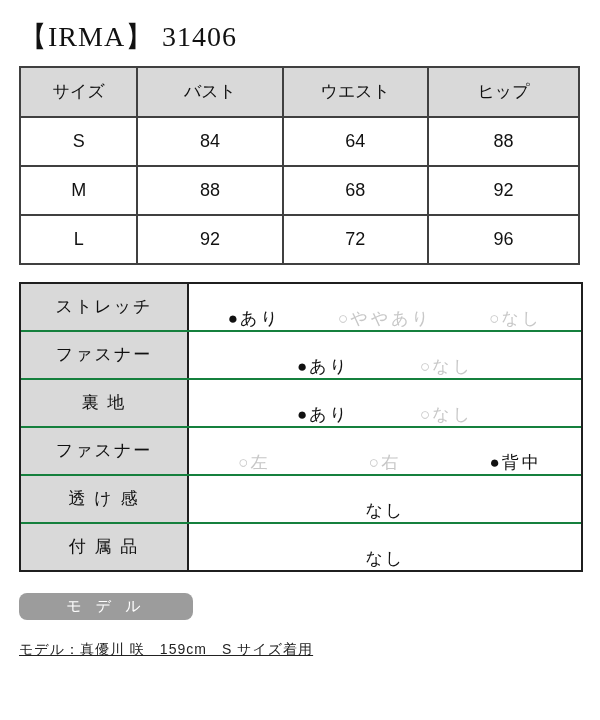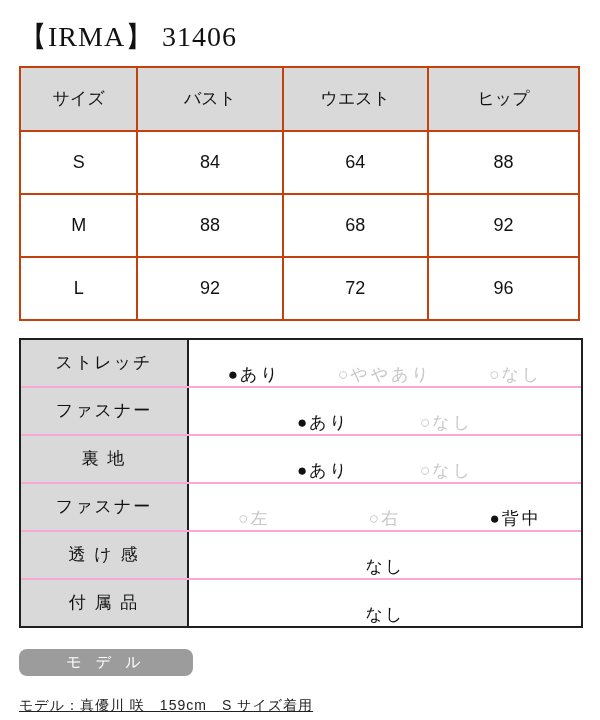--- a/index.html
+++ b/index.html
@@ -31,25 +31,25 @@
   }
   
   table.size-table {
     margin-top: 12px;
     width: 561px;
     border-collapse: collapse;
     table-layout: fixed;
   }
   table.size-table th,
   table.size-table td {
-    border: 2px solid #c2410c;
+    border: 2px solid #404040;
     text-align: center;
     font-weight: 400;
     font-size: 17px;
-    padding: 12px;
+    padding: 5px;
   }
   table.size-table th {
     background: #d9d9d9;
     height: 38px;
   }
   table.size-table td {
     height: 37px;
     font-size: 18px;
     background: #ffffff;
   }
@@ -81,21 +81,21 @@
   }
   
   .details {
     margin-top: 17px;
     width: 560px;
     border: 2px solid #1f1f1f;
   }
   .d-row {
     display: flex;
     height: 46px;
-    border-bottom: 2px solid #f9a8d4;
+    border-bottom: 2px solid #15803d;
   }
   .d-row:last-child { border-bottom: none; }
   .d-label {
     box-sizing: border-box;
     width: 168px;
     flex: 0 0 168px;
     background: #d9d9d9;
     border-right: 2px solid #1f1f1f;
     display: flex;
     align-items: center;

